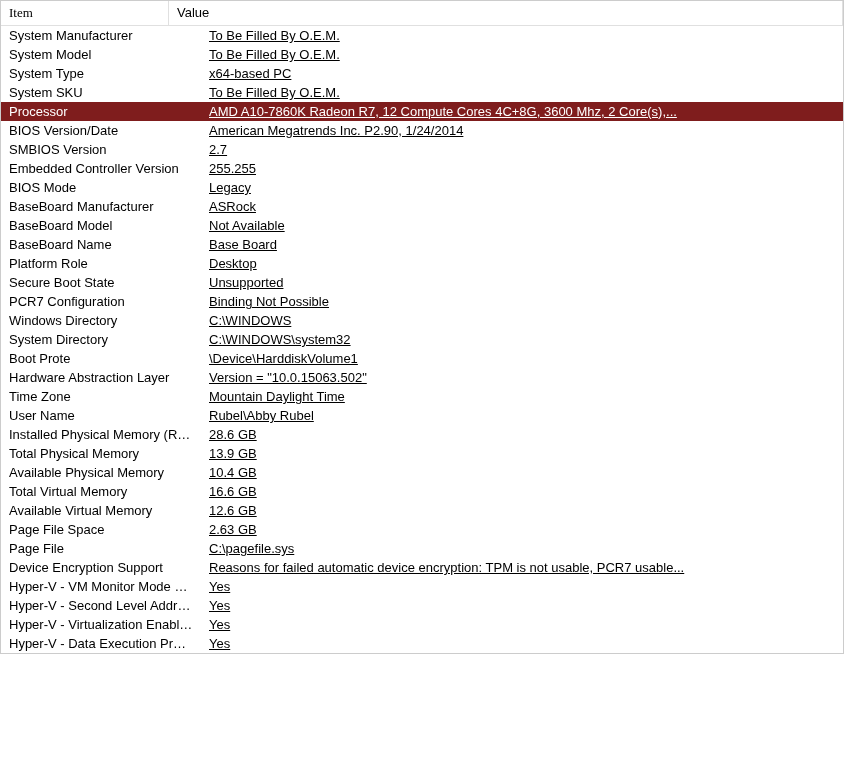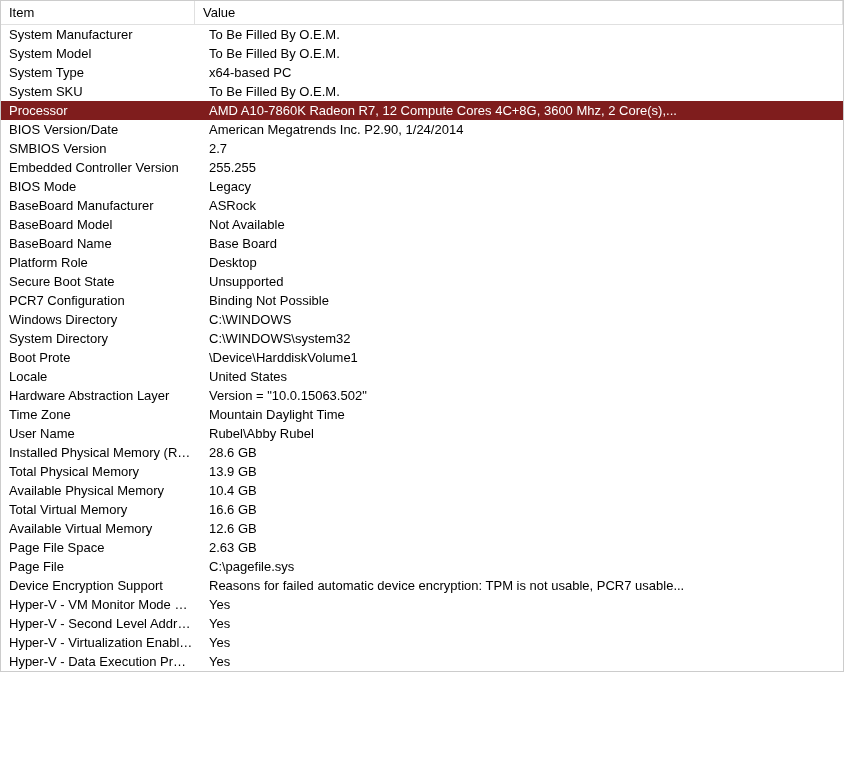--- a/index.html
+++ b/index.html
@@ -17,40 +17,41 @@
     .header-row {
       display: flex;
       border-bottom: 1px solid #e0e0e0;
       background: #fff;
     }
     .header-cell {
       padding: 4px 8px;
       font-weight: 400;
       border-right: 1px solid #e0e0e0;
     }
-    .col-item { width: 194px; flex-shrink: 0; }
+    .col-item { width: 168px; flex-shrink: 0; font-family: Liberation Serif, serif; }
     .col-value { flex: 1; }
     .row {
       display: flex;
       align-items: flex-end;
     }
     .row .cell-item {
       width: 200px;
       flex-shrink: 0;
       padding: 2px 8px;
       white-space: nowrap;
       overflow: hidden;
       text-overflow: ellipsis;
     }
     .row .cell-value {
       flex: 1;
       padding: 2px 8px;
       white-space: nowrap;
       overflow: hidden;
       text-overflow: ellipsis;
+      text-decoration: underline;
     }
     .row.selected {
       background: #7f1d1d;
       color: #fff;
     }
   </style>
 </head>
 <body>
 
 <div class="container">
@@ -125,24 +126,20 @@
       </div>
       <div class="row">
         <div class="cell-item">System Directory</div>
         <div class="cell-value">C:\WINDOWS\system32</div>
       </div>
       <div class="row">
         <div class="cell-item">Boot Prote</div>
         <div class="cell-value">\Device\HarddiskVolume1</div>
       </div>
       <div class="row">
-        <div class="cell-item">Locale</div>
-        <div class="cell-value">United States</div>
-      </div>
-      <div class="row">
         <div class="cell-item">Hardware Abstraction Layer</div>
         <div class="cell-value">Version = "10.0.15063.502"</div>
       </div>
       <div class="row">
         <div class="cell-item">Time Zone</div>
         <div class="cell-value">Mountain Daylight Time</div>
       </div>
       <div class="row">
         <div class="cell-item">User Name</div>
         <div class="cell-value">Rubel\Abby Rubel</div>

